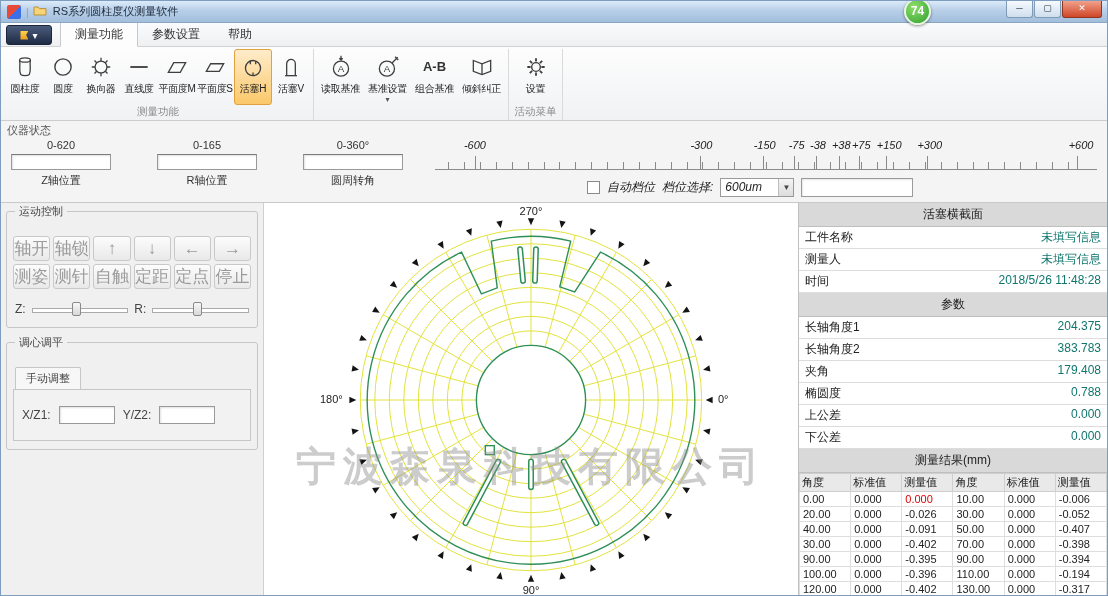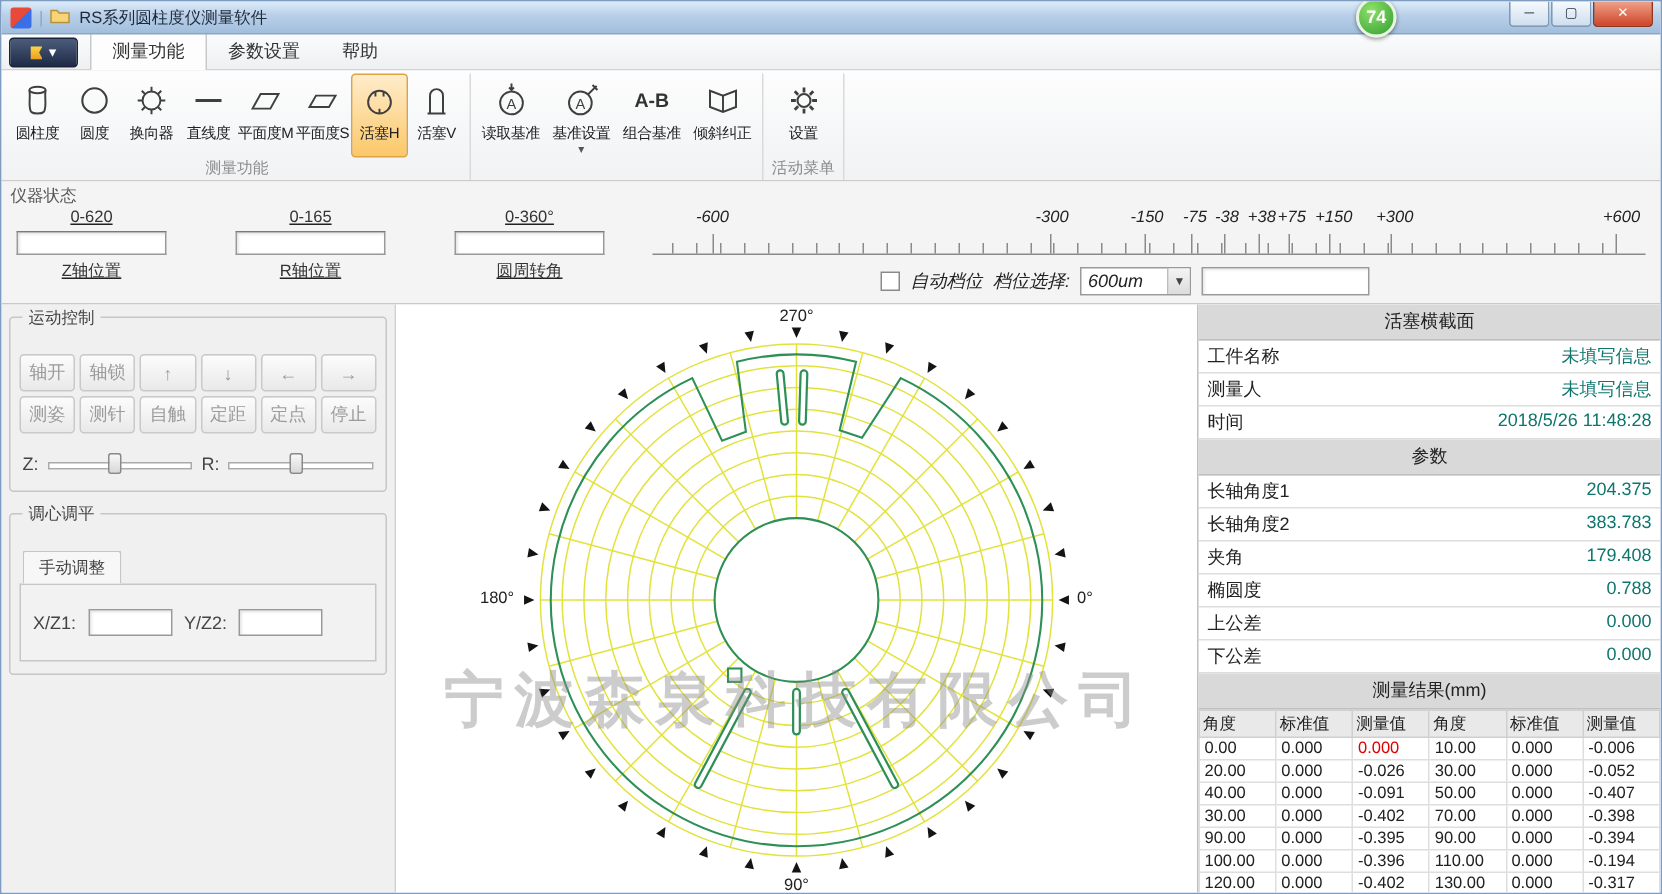--- a/index.html
+++ b/index.html
@@ -50,21 +50,21 @@
   .ricon svg{ width:26px; height:26px; }
   .rlbl{ font-size:10px; white-space:nowrap; letter-spacing:-0.3px; color:#222; }
   .ab-text{ font-size:13px; font-weight:bold; color:#333; line-height:28px; }
   .dd-arrow{ font-size:8px; color:#555; line-height:6px; }
   .rg-label{ height:15px; text-align:center; color:#8c8c8c; font-size:10.5px; }
   
   .status{ height:82px; background:#f4f4f4; border-bottom:1px solid #c9c9c9; padding:2px 6px 0; }
   .status-title{ font-size:11px; color:#555; height:14px; }
   .status-content{ display:flex; }
   .sfields{ width:428px; flex-shrink:0; display:flex; gap:46px; padding-left:4px; }
-  .sfield{ display:flex; flex-direction:column; align-items:center; gap:3px; padding-top:2px;text-decoration:underline; }
+  .sfield{ display:flex; flex-direction:column; align-items:center; gap:3px; padding-top:2px; }
   .sfield .range{ font-size:11px; color:#333; }
   .sfield input{ width:100px; height:16px; border:1px solid #999; border-top-color:#7a7a7a;
     background:#fff; box-shadow:inset 1px 1px 2px rgba(0,0,0,.12); }
   .sfield .axis{ font-size:11px; color:#333; }
   .ruler-wrap{ flex:1; display:flex; flex-direction:column; padding-top:2px;font-style:italic; }
   .ruler-labels{ position:relative; height:14px; }
   .rlabel{ position:absolute; transform:translateX(-50%); font-size:11px; color:#222; white-space:nowrap; }
   .ruler-ticks{ position:relative; height:17px; border-bottom:1px solid #8a8a8a; margin-right:4px; }
   .rtick{ position:absolute; bottom:0; width:1px; background:#8a8a8a; }
   .rtick.minor{ height:7px; }
@@ -77,21 +77,21 @@
     border-left:1px solid #bdbdbd; font-size:8px; display:flex; align-items:center; justify-content:center; color:#444; }
   .gear-empty{ width:112px; height:19px; border:1px solid #9a9a9a; background:#fff;
     box-shadow:inset 1px 1px 2px rgba(0,0,0,.1); }
   
   .main{ display:flex; height:394px; }
   .left-panel{ width:262px; background:#f0f0f0; padding:8px 5px 0; }
   .gbox{ border:1px solid #c6c6c6; border-radius:3px; position:relative; padding:24px 6px 8px; margin-bottom:14px; background:#f0f0f0;}
   .glegend{ position:absolute; top:-8px; left:8px; background:#f0f0f0; padding:0 4px; font-size:11px; color:#444; }
   .mgrid{ display:grid; grid-template-columns:repeat(6,1fr); gap:3px; }
   .mbtn{ height:25px; background:linear-gradient(#fcfcfc,#e9e9e9); border:1px solid #c9c9c9; border-radius:3px;
-    color:#9b9b9b; font-size:12px; display:flex; align-items:center; justify-content:center; white-space:nowrap; }
+    color:#9b9b9b; font-size:17px; display:flex; align-items:center; justify-content:center; white-space:nowrap; }
   .slider-row{ display:flex; align-items:center; gap:6px; margin:12px 2px 2px; }
   .slbl{ color:#444; }
   .slider{ flex:1; height:16px; position:relative; }
   .slider::before{ content:""; position:absolute; left:0; right:0; top:7px; height:3px;
     background:#fff; border:1px solid #aaa; }
   .sthumb{ position:absolute; left:42%; top:1px; width:9px; height:14px; border:1px solid #8a8a8a;
     border-radius:2px; background:linear-gradient(#f8f8f8,#d8d8d8); }
   .ltab{ display:inline-block; border:1px solid #c6c6c6; border-bottom:none; background:#f7f7f7;
     padding:3px 10px; border-radius:2px 2px 0 0; margin-left:2px; font-size:11px; color:#444; }
   .lpanel{ border:1px solid #c6c6c6; background:#f2f2f2; padding:16px 8px; display:flex; gap:8px; align-items:center; }

